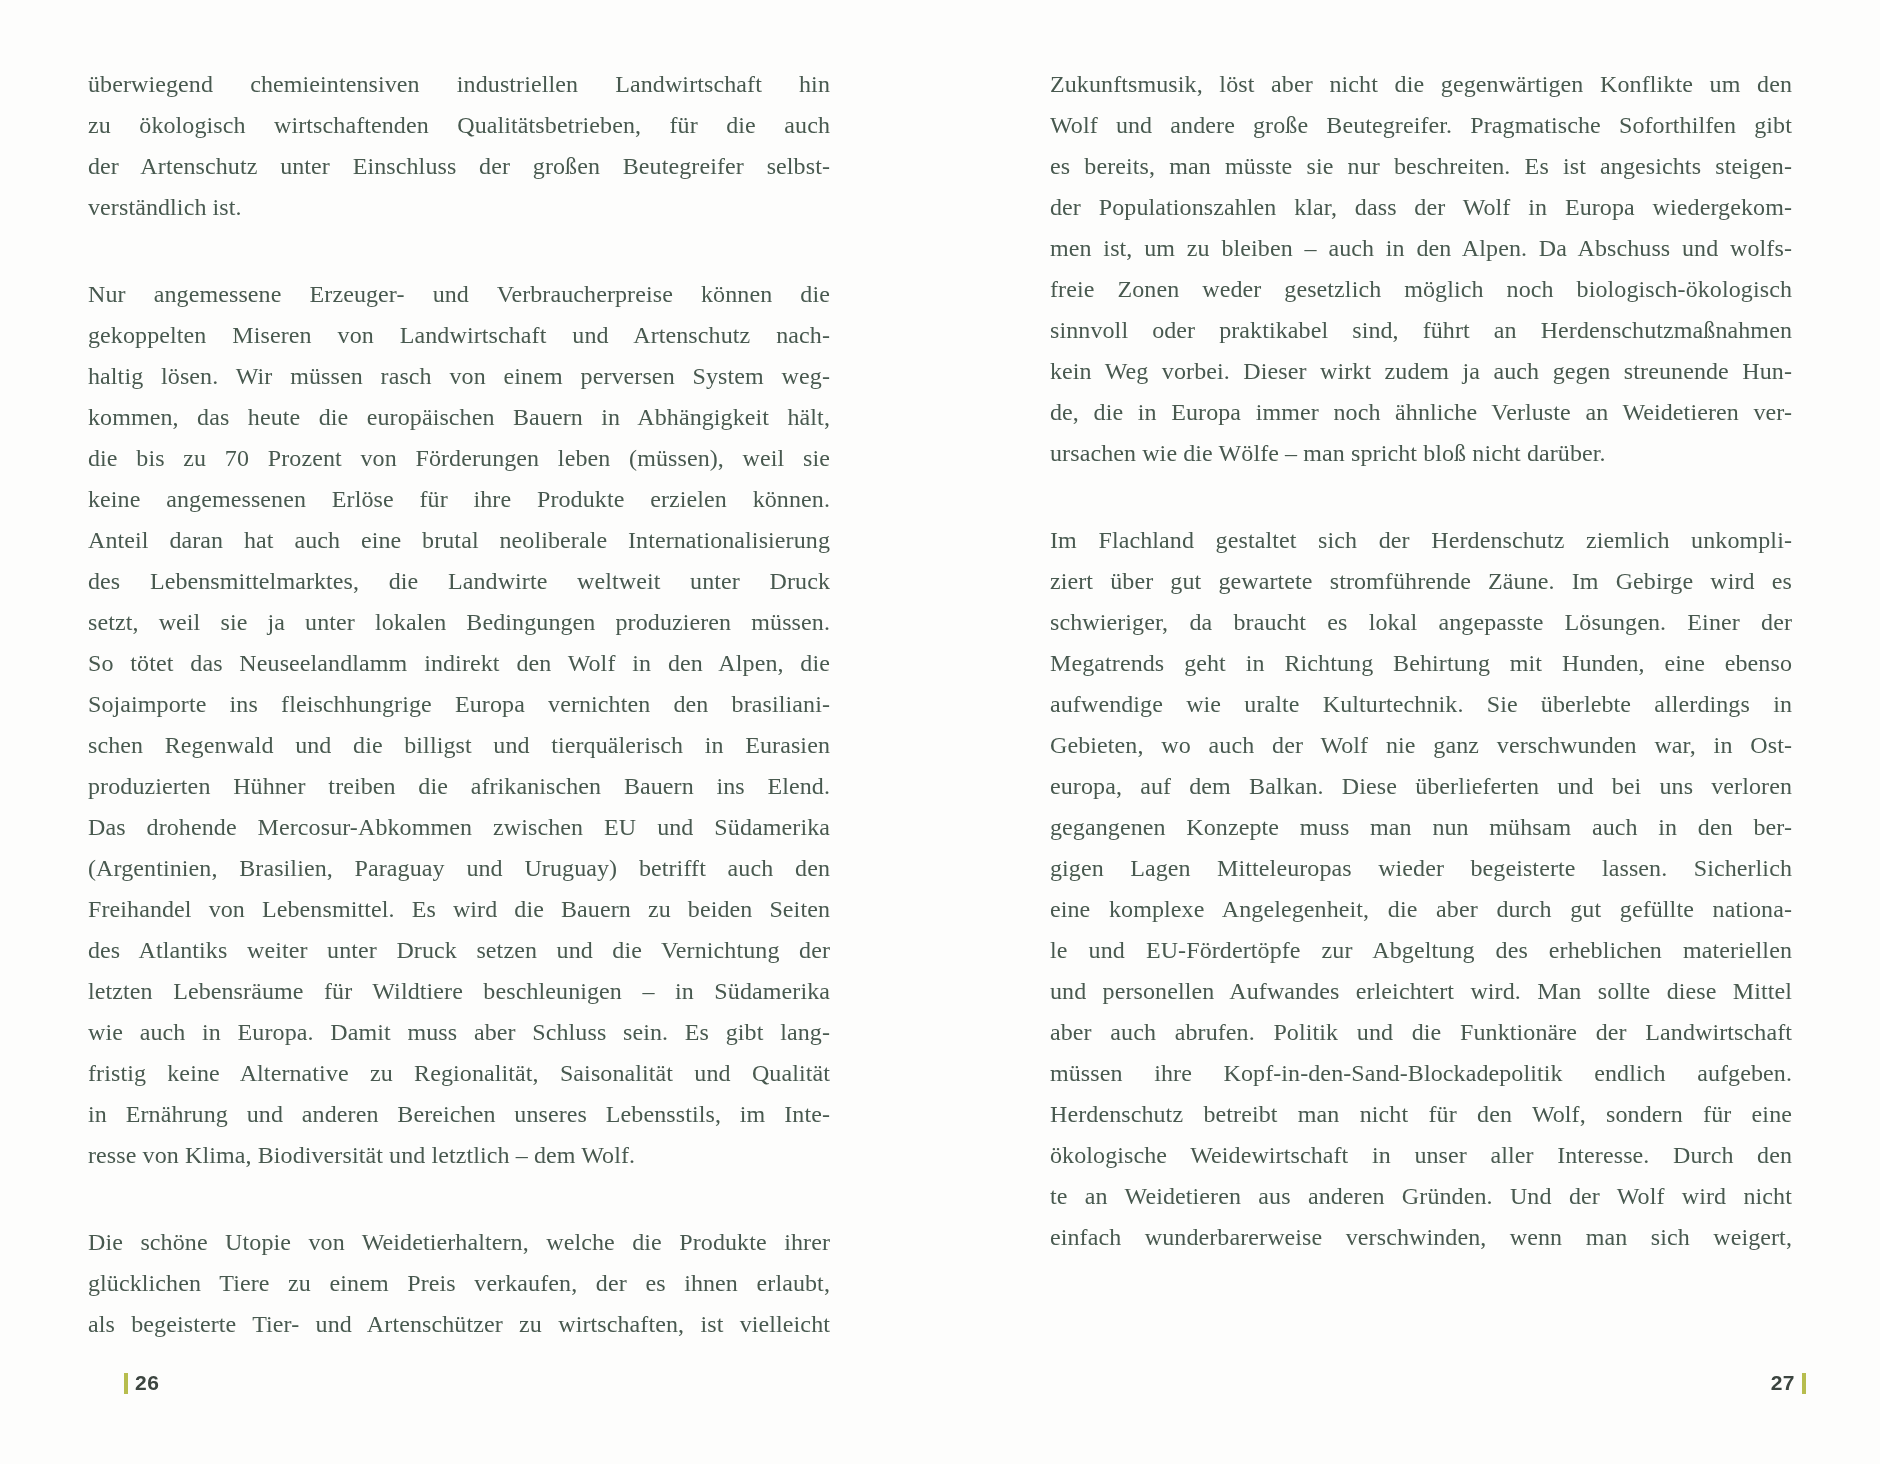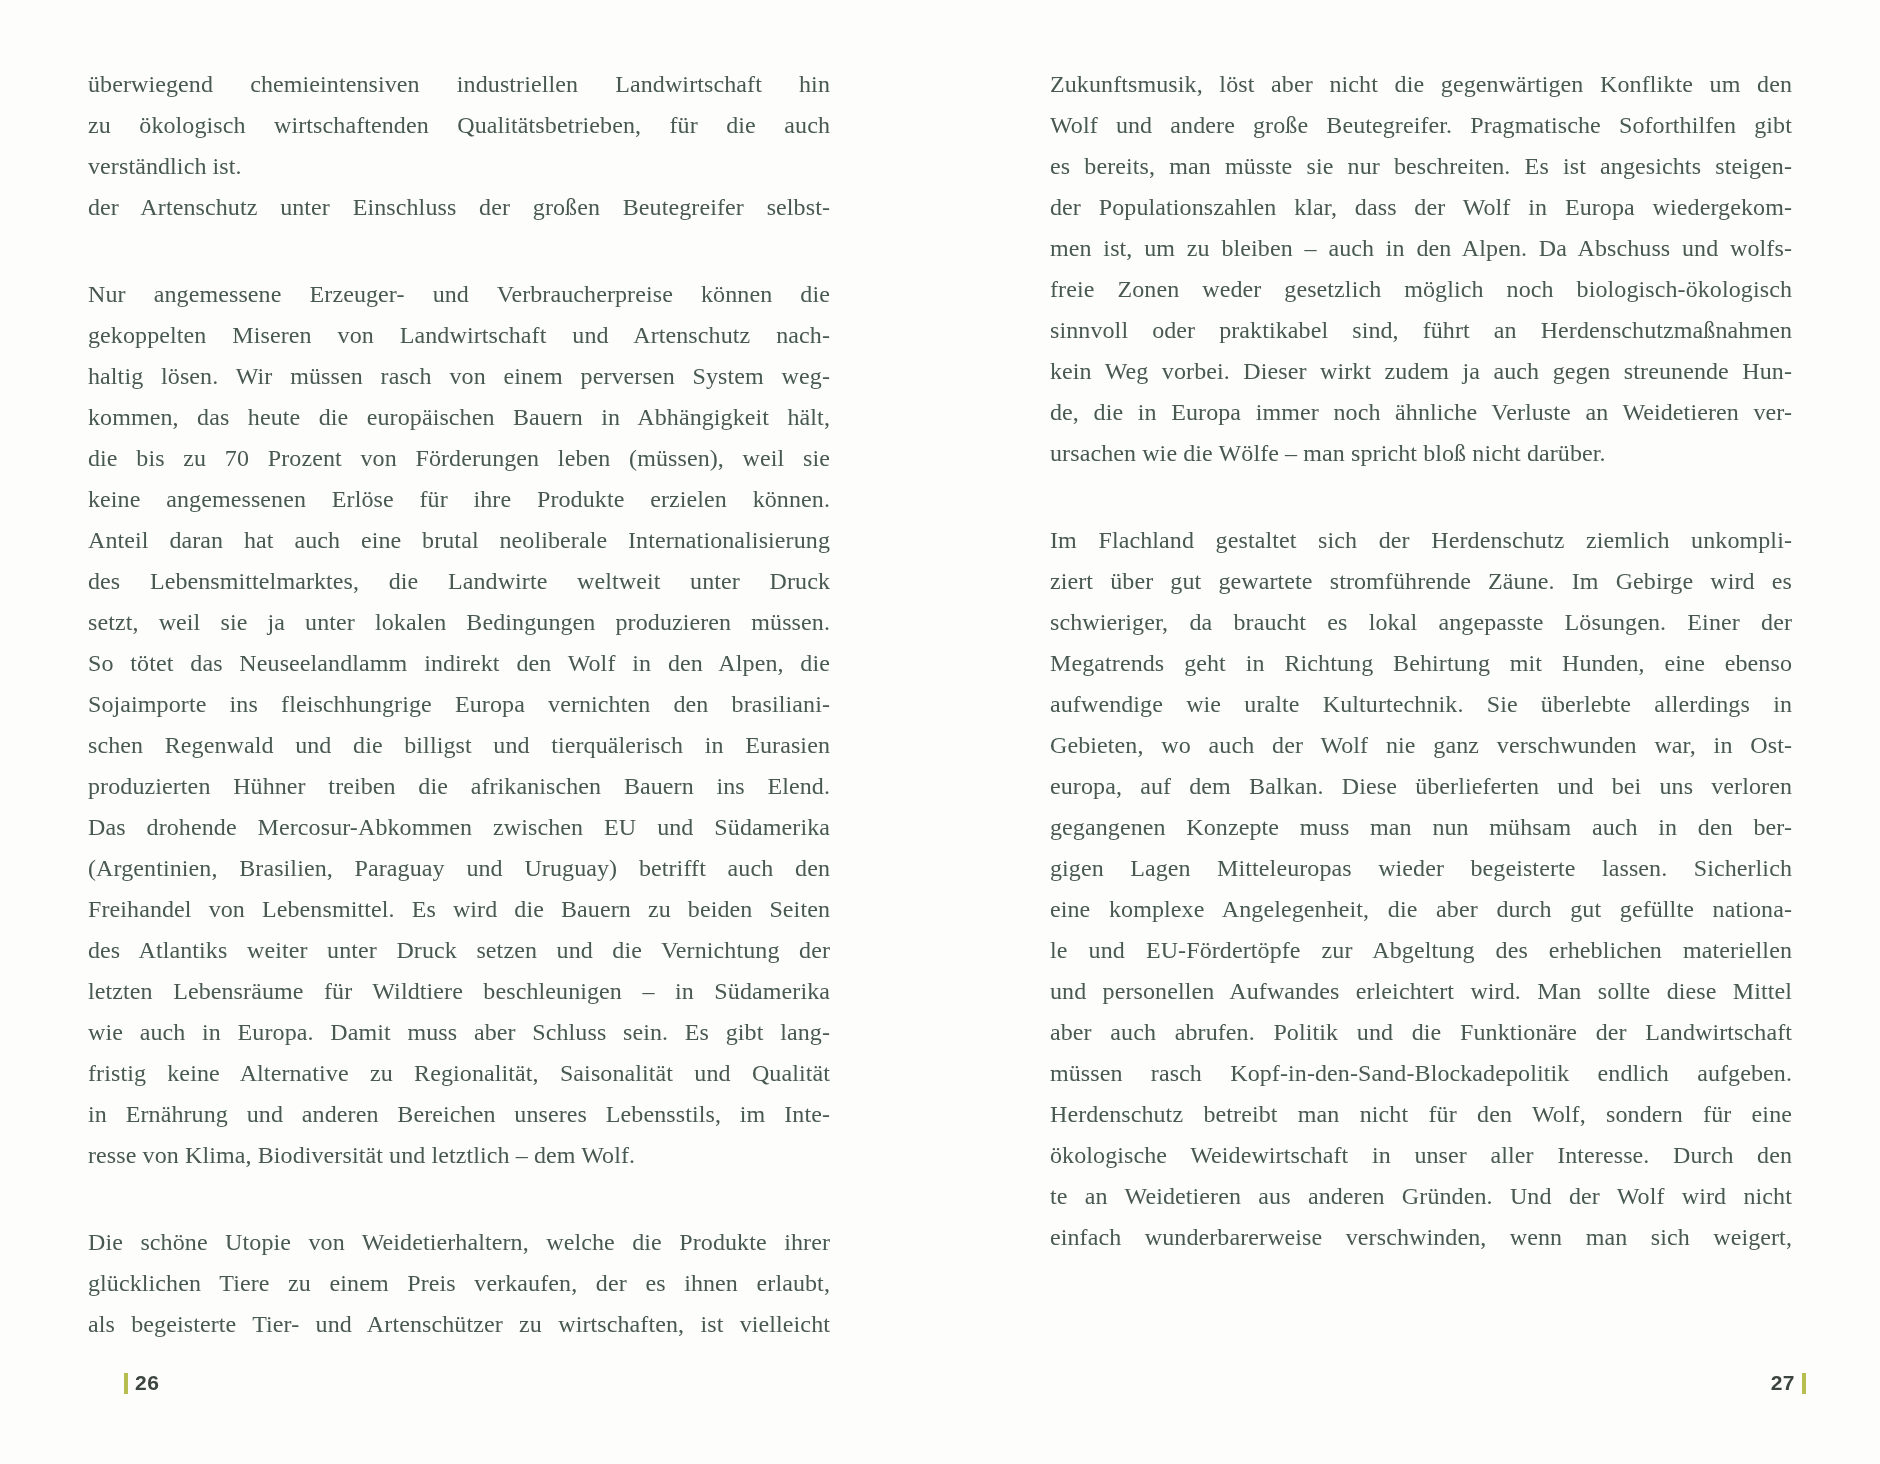--- a/index.html
+++ b/index.html
@@ -62,22 +62,22 @@
 </style>
 </head>
 <body>
 
 <div class="book-spread">
 
   <div class="text-column col-left">
       <div class="paragraph">
         <div class="line">überwiegend chemieintensiven industriellen Landwirtschaft hin</div>
         <div class="line">zu ökologisch wirtschaftenden Qualitätsbetrieben, für die auch</div>
+        <div class="line">der Artenschutz unter Einschluss der großen Beutegreifer selbst-</div>
         <div class="line para-end">verständlich ist.</div>
-        <div class="line">der Artenschutz unter Einschluss der großen Beutegreifer selbst-</div>
       </div>
       <div class="paragraph">
         <div class="line">Nur angemessene Erzeuger- und Verbraucherpreise können die</div>
         <div class="line">gekoppelten Miseren von Landwirtschaft und Artenschutz nach-</div>
         <div class="line">haltig lösen. Wir müssen rasch von einem perversen System weg-</div>
         <div class="line">kommen, das heute die europäischen Bauern in Abhängigkeit hält,</div>
         <div class="line">die bis zu 70 Prozent von Förderungen leben (müssen), weil sie</div>
         <div class="line">keine angemessenen Erlöse für ihre Produkte erzielen können.</div>
         <div class="line">Anteil daran hat auch eine brutal neoliberale Internationalisierung</div>
         <div class="line">des Lebensmittelmarktes, die Landwirte weltweit unter Druck</div>
@@ -123,21 +123,21 @@
         <div class="line">Megatrends geht in Richtung Behirtung mit Hunden, eine ebenso</div>
         <div class="line">aufwendige wie uralte Kulturtechnik. Sie überlebte allerdings in</div>
         <div class="line">Gebieten, wo auch der Wolf nie ganz verschwunden war, in Ost-</div>
         <div class="line">europa, auf dem Balkan. Diese überlieferten und bei uns verloren</div>
         <div class="line">gegangenen Konzepte muss man nun mühsam auch in den ber-</div>
         <div class="line">gigen Lagen Mitteleuropas wieder begeisterte lassen. Sicherlich</div>
         <div class="line">eine komplexe Angelegenheit, die aber durch gut gefüllte nationa-</div>
         <div class="line">le und EU-Fördertöpfe zur Abgeltung des erheblichen materiellen</div>
         <div class="line">und personellen Aufwandes erleichtert wird. Man sollte diese Mittel</div>
         <div class="line">aber auch abrufen. Politik und die Funktionäre der Landwirtschaft</div>
-        <div class="line">müssen rasch Kopf-in-den-Sand-Blockadepolitik endlich aufgeben.</div>
+        <div class="line">müssen ihre Kopf-in-den-Sand-Blockadepolitik endlich aufgeben.</div>
         <div class="line">Herdenschutz betreibt man nicht für den Wolf, sondern für eine</div>
         <div class="line">ökologische Weidewirtschaft in unser aller Interesse. Durch den</div>
         <div class="line">te an Weidetieren aus anderen Gründen. Und der Wolf wird nicht</div>
         <div class="line">einfach wunderbarerweise verschwinden, wenn man sich weigert,</div>
       </div>
     </div>
 
   <div class="pagenum pagenum-left">
     <span class="bar"></span>
     <span>26</span>

